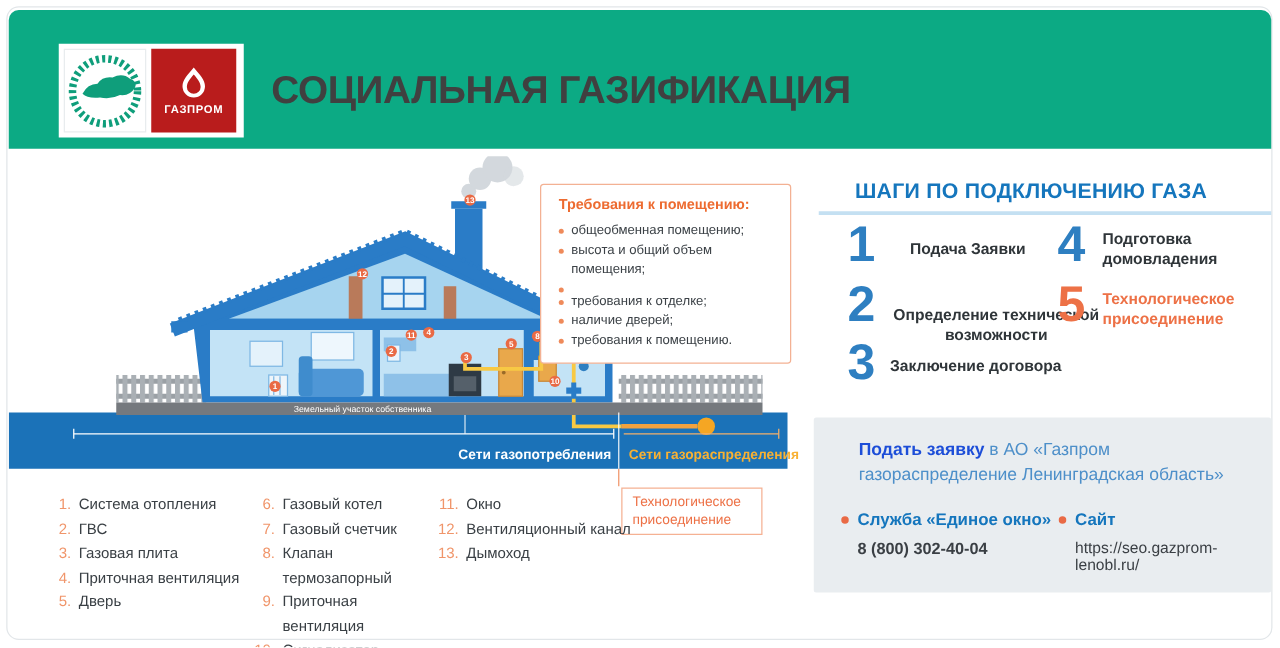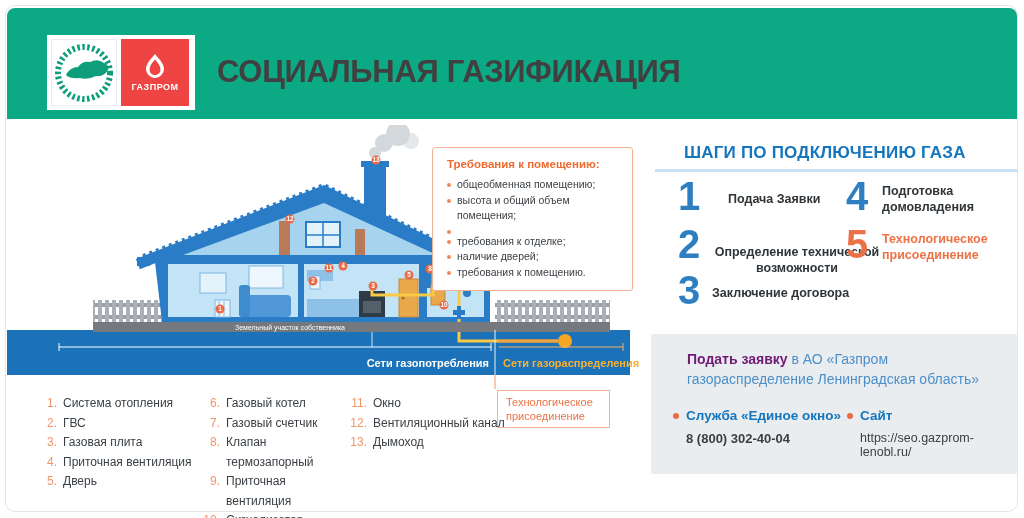--- a/index.html
+++ b/index.html
@@ -9,21 +9,21 @@
   .card-border { position:absolute; left:5px; top:5px; width:1013px; height:507px;
                  border:1px solid #e2e6e9; border-radius:10px; }
 
   
   .header { position:absolute; left:7px; top:8px; width:1010px; height:111px;
             background:#0caa84; border-radius:8px 8px 0 0; }
   .logo-group { position:absolute; left:40px; top:27px; width:148px; height:75px;
                 background:#fff; padding:4px; display:flex; gap:4px; }
   .logo-left { width:66px; height:67px; background:#fff; border:1px solid #e8ecee;
                display:flex; align-items:center; justify-content:center; }
-  .logo-right { width:68px; height:67px; background:#ef4444; display:flex; flex-direction:column;
+  .logo-right { width:68px; height:67px; background:#b91c1c; display:flex; flex-direction:column;
                 align-items:center; justify-content:center; gap:3px; }
   .gazprom-word { color:#fff; font-size:9px; font-weight:700; letter-spacing:.5px; }
   .header-title { position:absolute; left:210px; top:46px; color:#404040; font-size:31px;
                   font-weight:700; letter-spacing:-0.3px; white-space:nowrap; }
 
   
   #scene { position:absolute; left:7px; top:125px; width:633px; height:305px; }
   svg text { font-family:"Liberation Sans", sans-serif; }
 
   
@@ -51,21 +51,21 @@
   .steps-underline { position:absolute; left:655px; top:169px; width:362px; height:3px; background:#c4e0f2; }
   .step-num { position:absolute; font-size:40px; font-weight:700; color:#2e7fc1; line-height:1; }
   .step-label { position:absolute; font-size:12.5px; font-weight:700; color:#2f3539; line-height:1.3; }
   .step-num.accent, .step-label.accent { color:#ed7146; }
 
   
   .contact { position:absolute; left:651px; top:334px; width:366px; height:140px;
              background:#e9edf0; border-radius:2px; }
   .contact-intro { position:absolute; left:36px; top:16px; width:312px; font-size:14px;
                    line-height:1.4; color:#4d8fc9; }
-  .contact-intro b { color:#701a75; font-weight:700; }
+  .contact-intro b { color:#1d4ed8; font-weight:700; }
   .contact-item { position:absolute; top:74px; }
   .contact-item.i1 { left:22px; width:180px; }
   .contact-item.i2 { left:196px; width:160px; }
   .contact-label { display:flex; align-items:center; font-size:13.5px; font-weight:700; color:#1576bd; }
   .contact-label .dot { width:6px; height:6px; border-radius:50%; background:#e96a45; margin-right:7px; flex:0 0 auto; }
   .contact-value { margin:8px 0 0 13px; font-size:13px; font-weight:600; color:#3a3f44; }
   .contact-item.i2 .contact-value { font-weight:400; font-size:12.5px; }
 </style>
 </head>
 <body>

